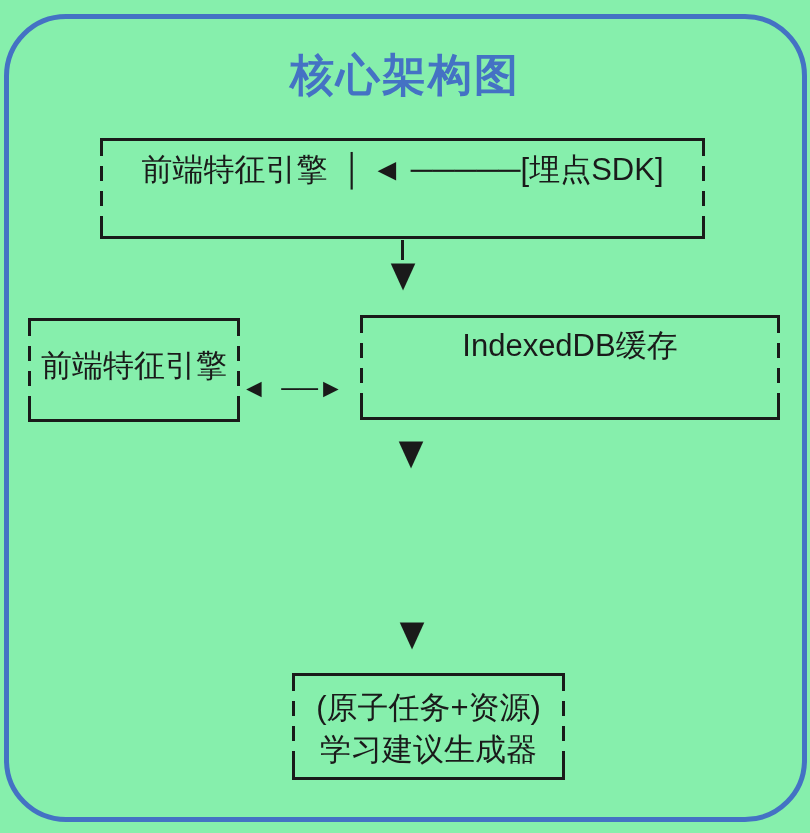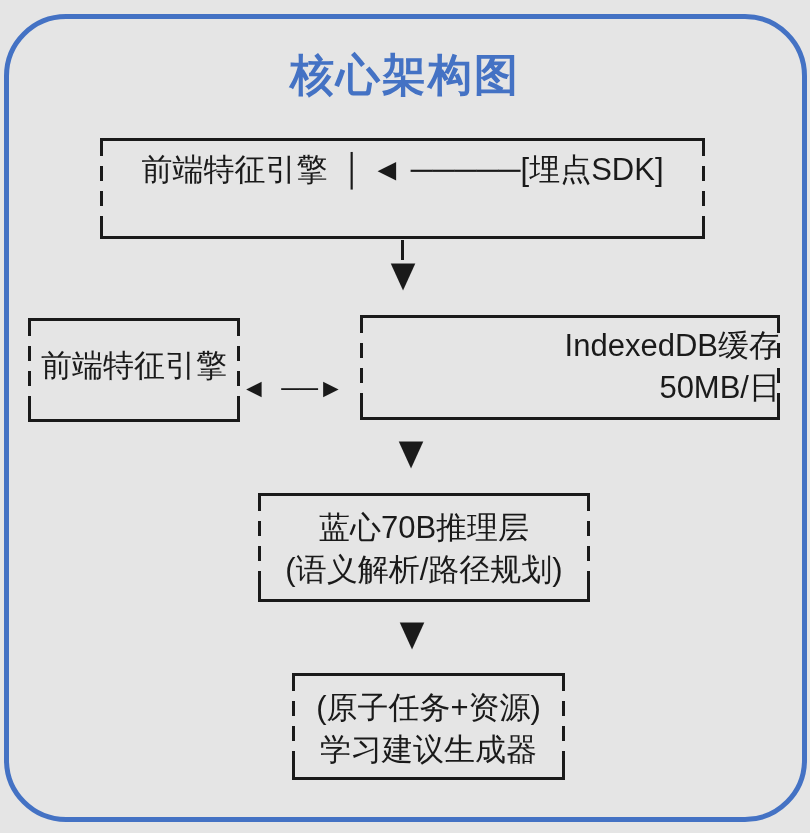--- a/index.html
+++ b/index.html
@@ -2,21 +2,21 @@
 <html style="--accent: #4472C4; --line: #1a1a1a;"><head>
 <meta charset="utf-8">
 <style>
   * { margin:0; padding:0; box-sizing:border-box; }
   html,body { background:#fff; }
   body {
     width:810px; height:833px;
     font-family:"Liberation Sans","DejaVu Sans",sans-serif;
     color:#1a1a1a;
   }
-  .canvas { position:relative; width:810px; height:833px; background:#e5e5e5; overflow:hidden; }
+  .canvas { position:relative; width:810px; height:833px; background:#86efac; overflow:hidden; }
 
   .frame {
     position:absolute; left:4px; top:14px; right:3px; bottom:11px;
     border:5px solid var(--accent,#4472C4);
     border-radius:62px;
   }
 
   .title {
     position:absolute; left:0; right:0; top:46px;
     text-align:center;
@@ -36,21 +36,21 @@
     position:absolute; top:0; bottom:0; width:3px;
     background:
       linear-gradient(var(--line,#1a1a1a),var(--line,#1a1a1a)) bottom center / 3px 14px no-repeat,
       repeating-linear-gradient(to bottom, var(--line,#1a1a1a) 0 15px, transparent 15px 25px);
   }
   .vside.left { left:0; }
   .vside.right { right:0; }
 
   .node-collect   { left:100px; top:138px; width:605px; height:101px; padding-top:8px; }
   .node-feature   { left:28px;  top:318px; width:212px; height:104px; padding-top:24px; }
-  .node-cache     { left:360px; top:315px; width:420px; height:105px; padding-top:7px;text-align:right; }
+  .node-cache     { left:360px; top:315px; width:420px; height:105px; padding-top:7px; }
   .node-inference { left:258px; top:493px; width:332px; height:109px; padding-top:11px; }
   .node-generator { left:292px; top:673px; width:273px; height:107px; padding-top:11px; }
 
   .line-row { white-space:pre; }
   .annot { white-space:pre; margin-left:16px;text-align:right; }
 
   .stem {
     position:absolute; left:401px; top:240px; width:3px; height:20px;
     background:var(--line,#1a1a1a);
   }
@@ -93,31 +93,24 @@
     <div class="vside right"></div>
     <div>前端特征引擎</div>
   </div>
 
   <div class="bidi">◄  ──►</div>
 
   <div class="node node-cache">
     <div class="vside left"></div>
     <div class="vside right"></div>
     <div>IndexedDB缓存</div>
-    <div>50MB/日</div>
   </div>
 
   <div class="tri tri-2">▼</div>
 
-  <div class="node node-inference">
-    <div class="vside left"></div>
-    <div class="vside right"></div>
-    <div>蓝心70B推理层</div>
-    <div>(语义解析/路径规划)</div>
-  </div>
 
   <div class="tri tri-3">▼</div>
 
   <div class="node node-generator">
     <div class="vside left"></div>
     <div class="vside right"></div>
     <div>(原子任务+资源)</div>
     <div>学习建议生成器</div>
   </div>
 

